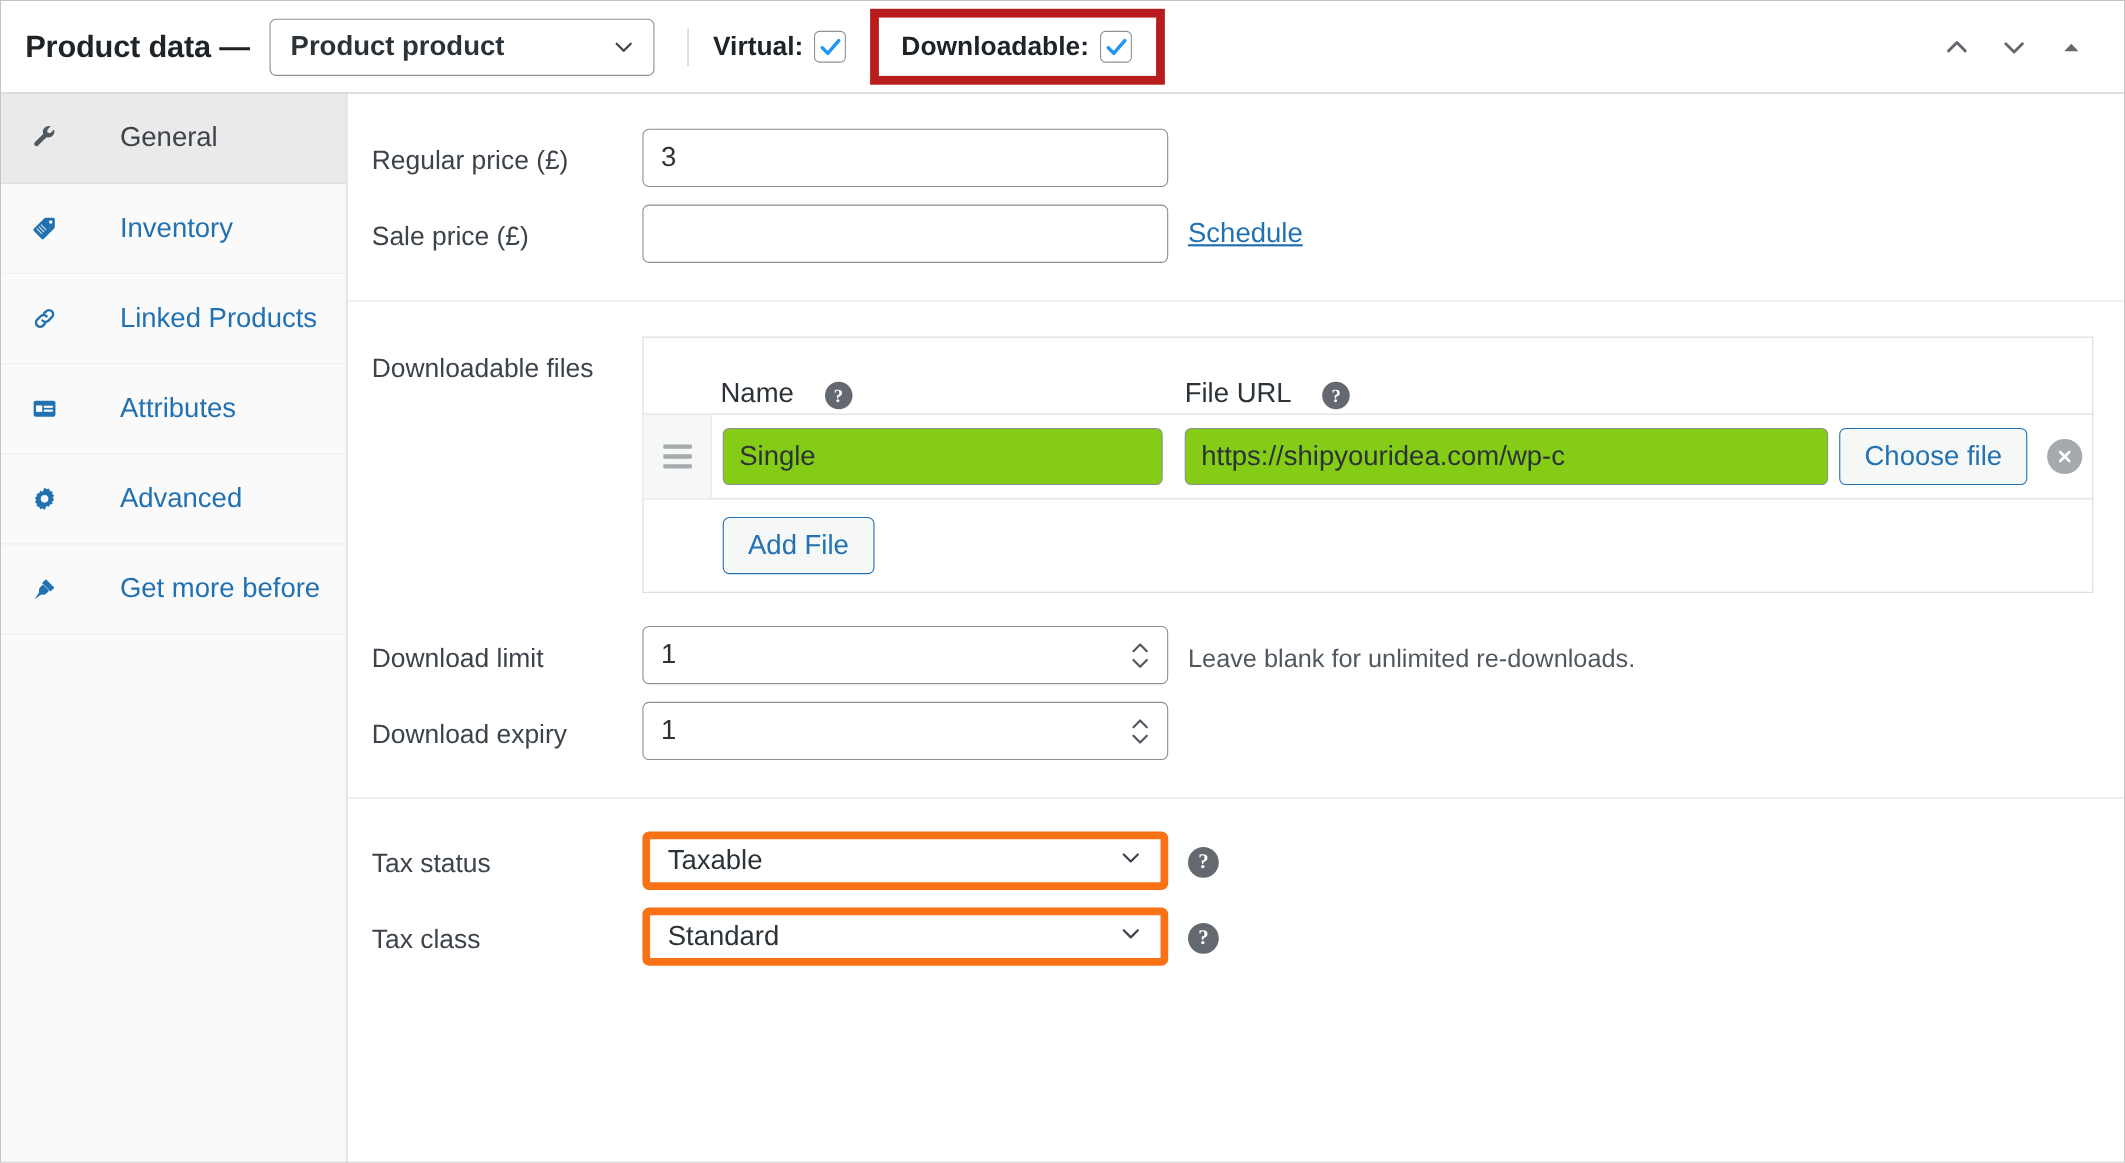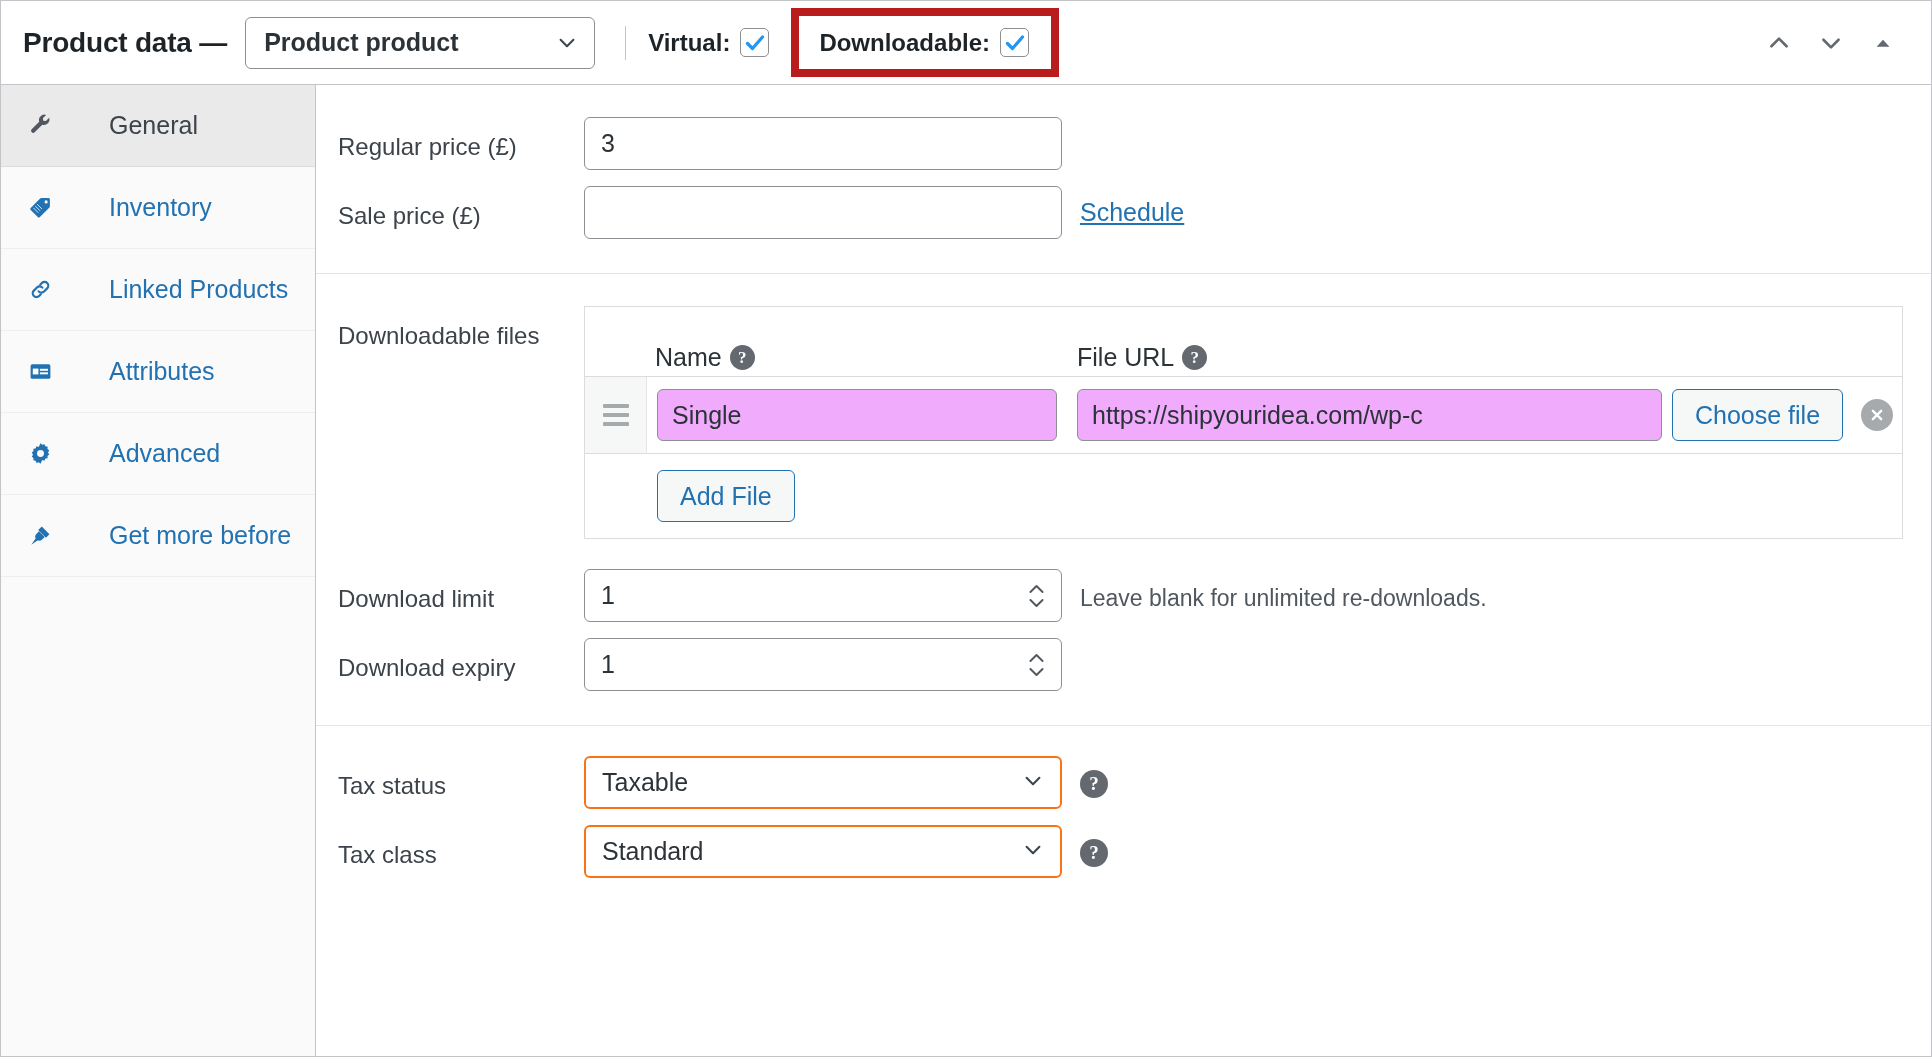--- a/index.html
+++ b/index.html
@@ -202,21 +202,21 @@
     color: #50575e;
     line-height: 1.72;
     padding-top: 10px;
     max-width: 620px;
   }
 
   .select-input {
     position: relative;
     width: 478px;
     height: 53px;
-    border: 2px solid #f97316;
+    border: 7px solid #f97316;
     border-radius: 6px;
     background: #fff;
     display: flex; align-items: center;
     padding: 0 16px;
     font-size: 25px;
     color: #2c3338;
   }
   .select-input .chev { position: absolute; right: 16px; top: 50%; transform: translateY(-50%); }
 
   .help-dot {
@@ -239,38 +239,38 @@
     min-width: 0;
     border: 1px solid #dcdcde;
     background: #fff;
   }
   .ft-head { display: flex; align-items: center; height: 70px; border-bottom: 1px solid #dcdcde; }
   .ft-sort-col { width: 62px; flex: none; }
   .ft-name-col { width: 420px; flex: none; padding-left: 8px; }
   .ft-url-col  { flex: 1; min-width: 0; padding-left: 10px; }
   .ft-act-col  { width: 230px; flex: none; }
   .ft-th {
-    display: flex; align-items: center; gap: 8px;
+    display: flex; align-items: flex-end; gap: 28px;
     font-size: 25px; color: #2c3338; margin-top: 32px;
   }
   .ft-body-row { display: flex; align-items: center; height: 76px; }
   .ft-sort-cell {
     width: 62px; flex: none; height: 76px;
     background: #f6f7f7;
     border-right: 1px solid #e5e5e5;
     display: flex; align-items: center; justify-content: center;
   }
   .drag-handle { display: flex; flex-direction: column; gap: 5px; }
   .drag-handle i { display: block; width: 26px; height: 4px; background: #a7aaad; border-radius: 1px; }
   .ft-cell { padding: 0 10px; }
   .ft-input {
     height: 52px;
     border: 1px solid #8c8f94;
     border-radius: 6px;
-    background: #f0abfc;
+    background: #84cc16;
     display: flex; align-items: center;
     padding: 0 14px;
     font-size: 25px;
     color: #2c3338;
     overflow: hidden;
     white-space: nowrap;
   }
   .btn {
     height: 52px;
     border: 1px solid #2271b1;

